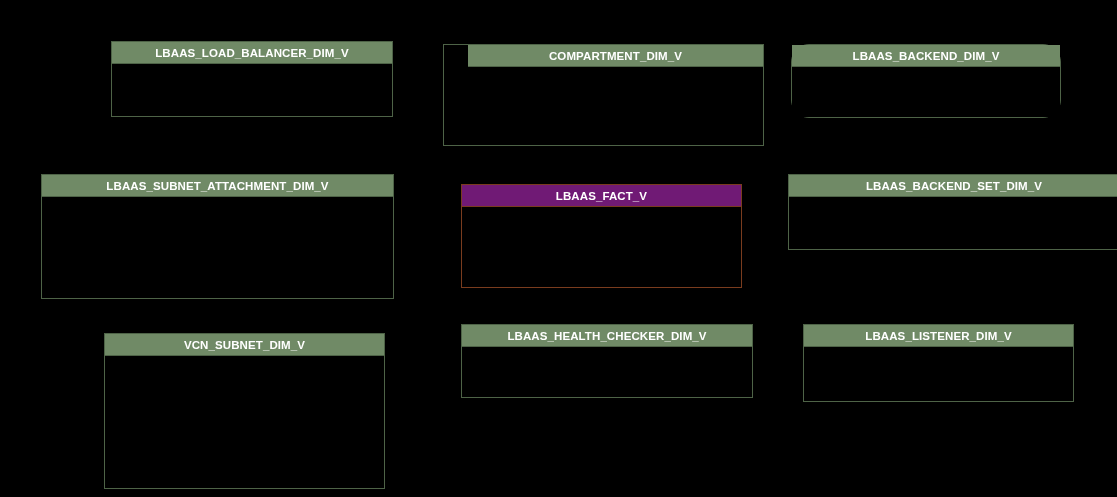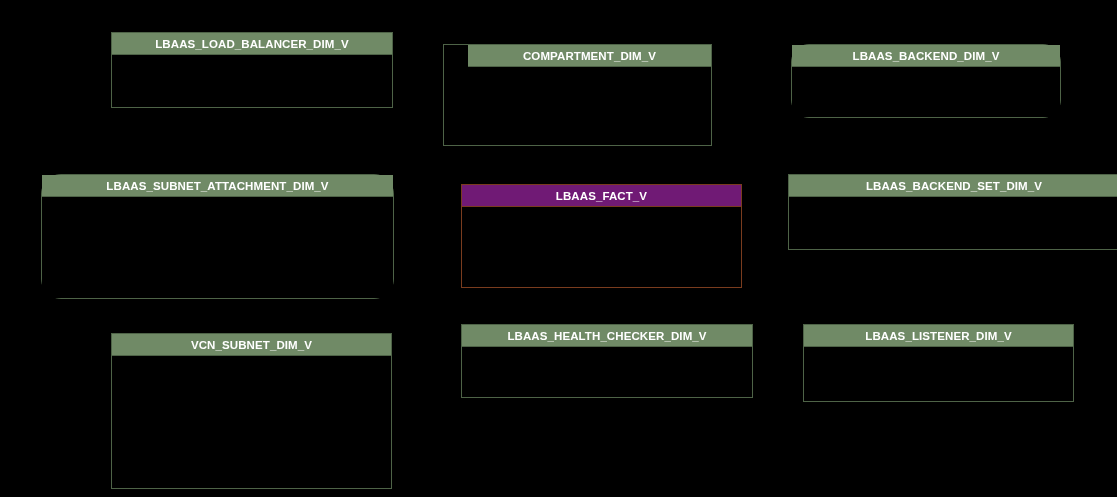--- a/index.html
+++ b/index.html
@@ -49,45 +49,45 @@
   .entity-body {
     flex: 1 1 auto;
     background: #000000;
     overflow: hidden;
   }
 </style>
 </head>
 <body>
 
 <div id="canvas">
-    <div class="entity" style="left: 111px; top: 32px; width: 282px; height: 76px;">
+    <div class="entity" style="left: 111px; top: 41px; width: 282px; height: 76px;">
       <div class="entity-header">LBAAS_LOAD_BALANCER_DIM_V</div>
       <div class="entity-body"></div>
     </div>
-    <div class="entity" style="left: 443px; top: 44px; width: 269px; height: 102px; padding-left: 24px;">
+    <div class="entity" style="left: 443px; top: 44px; width: 321px; height: 102px; padding-left: 24px;">
       <div class="entity-header">COMPARTMENT_DIM_V</div>
       <div class="entity-body"></div>
     </div>
     <div class="entity" style="left: 791px; top: 44px; width: 270px; height: 74px; border-radius: 18px;">
       <div class="entity-header">LBAAS_BACKEND_DIM_V</div>
       <div class="entity-body"></div>
     </div>
-    <div class="entity" style="left: 41px; top: 174px; width: 353px; height: 125px; border-radius: 20px;">
+    <div class="entity" style="left: 41px; top: 174px; width: 353px; height: 125px;">
       <div class="entity-header">LBAAS_SUBNET_ATTACHMENT_DIM_V</div>
       <div class="entity-body"></div>
     </div>
     <div class="entity fact" style="left: 461px; top: 184px; width: 281px; height: 104px;">
       <div class="entity-header">LBAAS_FACT_V</div>
       <div class="entity-body"></div>
     </div>
     <div class="entity" style="left: 788px; top: 174px; width: 332px; height: 76px;">
       <div class="entity-header">LBAAS_BACKEND_SET_DIM_V</div>
       <div class="entity-body"></div>
     </div>
-    <div class="entity" style="left: 111px; top: 333px; width: 281px; height: 156px;">
+    <div class="entity" style="left: 104px; top: 333px; width: 281px; height: 156px;">
       <div class="entity-header">VCN_SUBNET_DIM_V</div>
       <div class="entity-body"></div>
     </div>
     <div class="entity" style="left: 461px; top: 324px; width: 292px; height: 74px;">
       <div class="entity-header">LBAAS_HEALTH_CHECKER_DIM_V</div>
       <div class="entity-body"></div>
     </div>
     <div class="entity" style="left: 803px; top: 324px; width: 271px; height: 78px;">
       <div class="entity-header">LBAAS_LISTENER_DIM_V</div>
       <div class="entity-body"></div>

